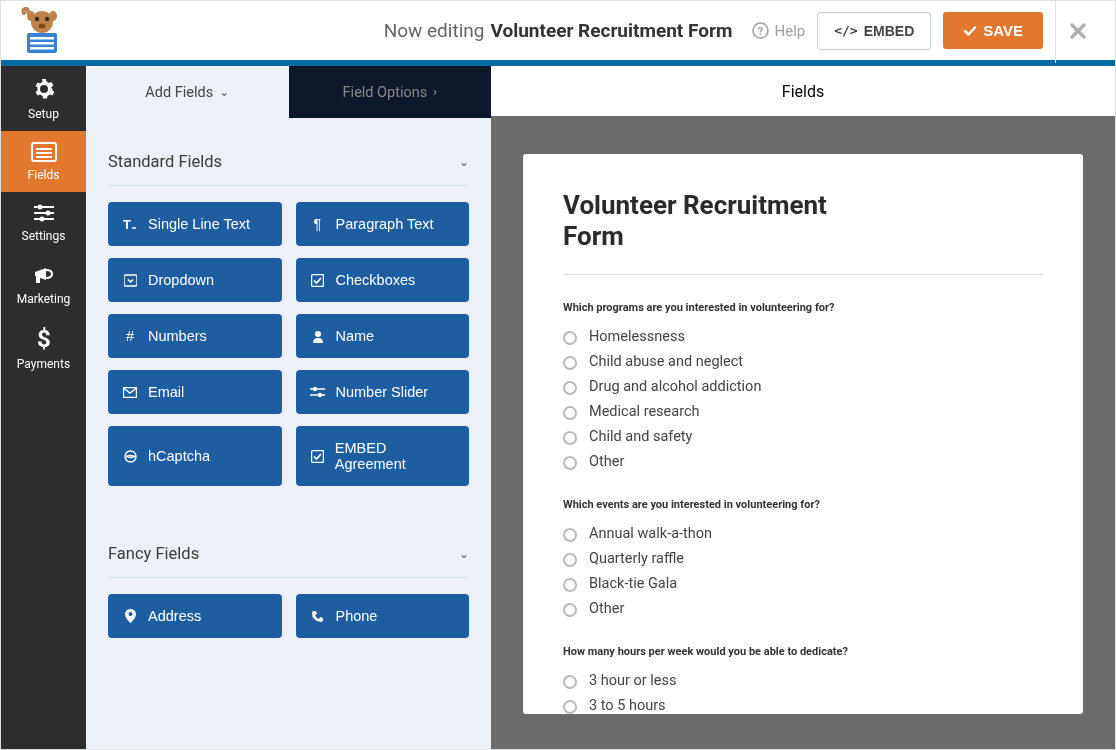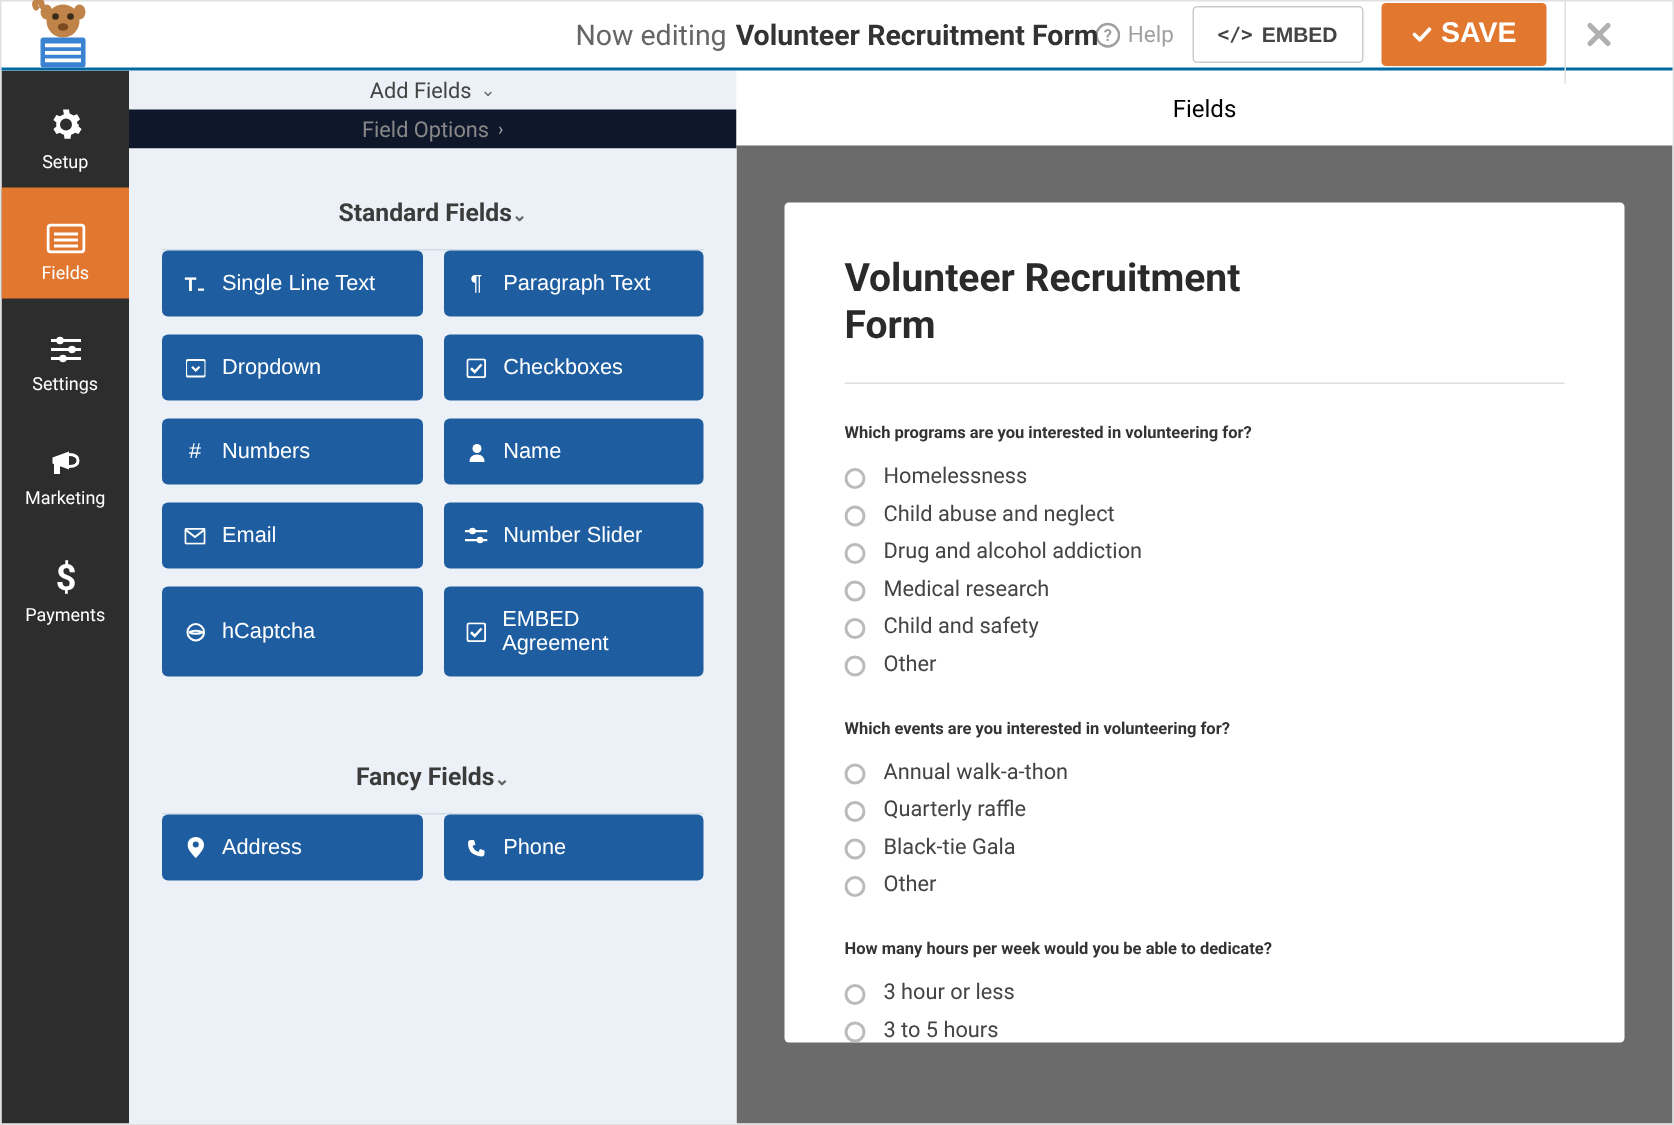--- a/index.html
+++ b/index.html
@@ -1,54 +1,54 @@
 <!DOCTYPE html>
 <html><head>
 <meta charset="utf-8">
 <style>
 * { box-sizing: border-box; margin: 0; padding: 0; }
 body { font-family: -apple-system, BlinkMacSystemFont, "Segoe UI", Roboto, Helvetica, Arial, sans-serif; background: #fff; overflow: hidden; }
 
 .app { width: 1116px; height: 750px; border: 1px solid #e0e0e0; display: flex; flex-direction: column; position: relative; }
 
 
-.topbar { height: 46px; border-bottom: 2px solid #0369a1; display: flex; align-items: center; padding: 0 28px 0 0; position: relative; }
+.topbar { height: 65px; border-bottom: 6px solid #0369a1; display: flex; align-items: center; padding: 0 16px 0 0; position: relative; }
 .logo { width: 58px; height: 58px; margin-left: 12px; margin-right: auto; display:flex; align-items:center; justify-content:center; }
 .title-area { position:absolute; left:50%; transform:translateX(-50%); display:flex; align-items:center; gap:6px; color:#666; font-size:19px; }
 .title-area .form-name { color:#333; font-weight:700; }
 .topbar-right { display:flex; align-items:center; gap:12px; }
 .help-link { color:#a0a0a0; font-size:15px; display:flex; align-items:center; gap:5px; cursor:pointer; }
 .btn-embed { border:1px solid #ccc; background:#fff; color:#444; padding:10px 16px; font-size:14px; font-weight:600; display:flex; align-items:center; gap:6px; cursor:pointer; border-radius:3px; }
-.btn-save { background:#e27730; border:none; color:#fff; padding:10px 20px; font-size:19px; font-weight:700; display:flex; align-items:center; gap:6px; cursor:pointer; border-radius:3px; }
+.btn-save { background:#e27730; border:none; color:#fff; padding:10px 20px; font-size:15px; font-weight:700; display:flex; align-items:center; gap:6px; cursor:pointer; border-radius:3px; }
 .close-x { width:44px; height:65px; border-left:1px solid #e0e0e0; display:flex; align-items:center; justify-content:center; color:#b0b0b0; cursor:pointer; margin-left:12px; }
 
 
 .main { flex:1; display:flex; overflow:hidden; }
 
 
 .leftnav { width:85px; background:#2d2d2d; display:flex; flex-direction:column; }
-.leftnav-item { color:#fff; font-size:12px; padding:24px 4px 10px; display:flex; flex-direction:column; align-items:center; gap:6px; cursor:pointer; }
+.leftnav-item { color:#fff; font-size:12px; padding:11px 4px 10px; display:flex; flex-direction:column; align-items:center; gap:6px; cursor:pointer; }
 .leftnav-item.active { background:#e27730; }
 .leftnav-item .icon { font-size:22px; }
 
 
 .center-col { flex:0 0 405px; display:flex; flex-direction:column; border-right:none; }
 .panels-header-title { flex:1; text-align:center; }
 
 
-.tabs { height:52px; display:flex; background:#ebf1f6;flex-direction:column; }
+.tabs { height:52px; display:flex; background:#ebf1f6; }
 .tab { flex:1; display:flex; align-items:center; justify-content:center; gap:6px; font-size:14.5px; color:#444; cursor:pointer; }
 .tab.inactive { background:#0f172a; color:#888; }
 
 
 .fields-scroll { flex:1; overflow-y:auto; background:#ebf1f6; position:relative; }
 .fields-scroll::-webkit-scrollbar { width:8px; }
 .fields-scroll::-webkit-scrollbar-thumb { background:#c5cdd4; border-radius:4px; }
 .section { padding:22px 22px 0; }
-.section-header { display:flex; align-items:center; justify-content:center; color:#3b3b3b; font-size:16.5px; padding:12px 0 14px; border-bottom:1px solid #d2dce5; margin-bottom:0; cursor:pointer;font-weight:bold; }
+.section-header { display:flex; align-items:center; justify-content:space-between; color:#3b3b3b; font-size:16.5px; padding:12px 0 14px; border-bottom:1px solid #d2dce5; margin-bottom:16px; cursor:pointer; }
 .field-grid { display:grid; grid-template-columns:1fr 1fr; gap:12px 14px; margin-bottom:24px; }
 .field-btn { background:#1e5ea0; color:#fff; border:none; border-radius:4px; padding:14px 14px; font-size:14.5px; display:flex; align-items:center; gap:10px; cursor:pointer; text-align:left; }
 .field-btn .ficon { width:16px; display:inline-flex; justify-content:center; }
 
 
 .preview-col { flex:1; display:flex; flex-direction:column; }
 .preview-header { height:50px; display:flex; align-items:center; justify-content:center; background:#fff; }
 .preview-area { flex:1; background:#6b6b6b; padding:38px 32px 0; overflow-y:auto; }
 .form-page { background:#fff; border-radius:3px; padding:36px 40px 0; }
 .form-title { font-size:26px; font-weight:700; color:#2a2a2a; line-height:1.2; margin-bottom:22px; max-width:320px; }

